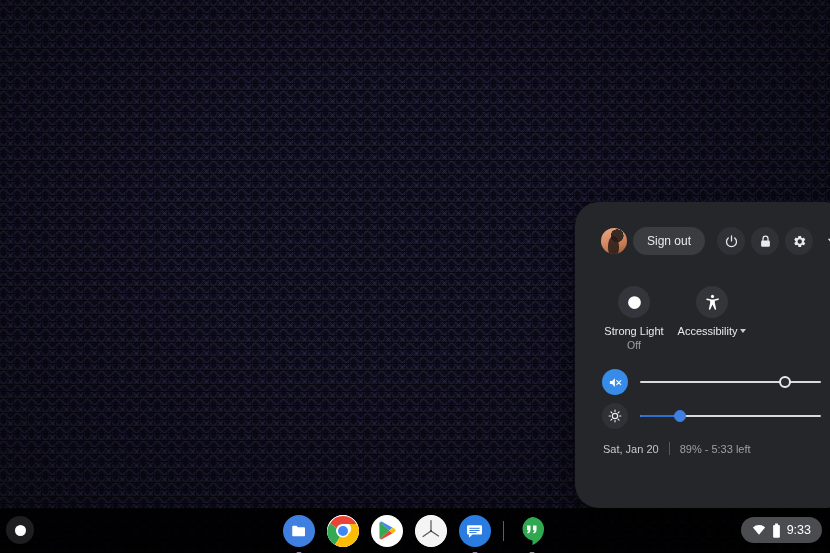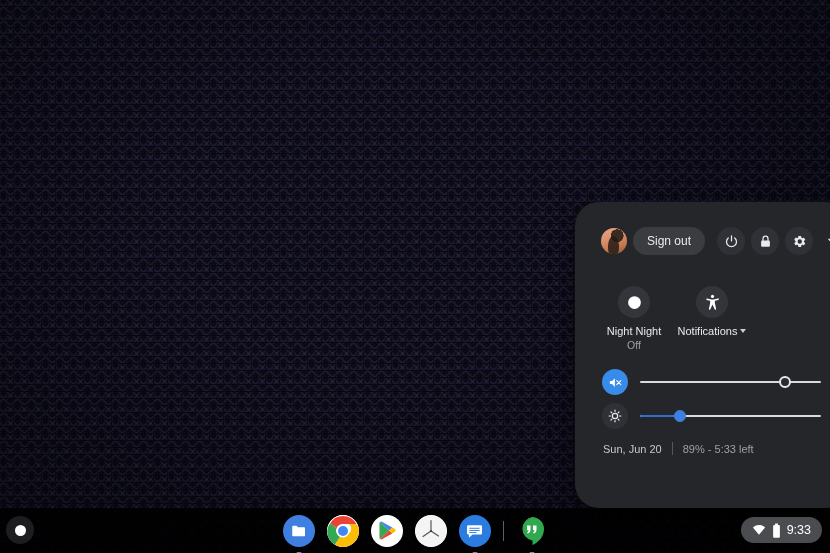--- a/index.html
+++ b/index.html
@@ -372,34 +372,34 @@
 
       <div class="tile">
         <div class="tile-circle inactive">
           <svg width="17" height="17" viewBox="0 0 24 24" fill="#ffffff">
             <path d="M12 2.5 a9.5 9.5 0 0 0 0 19 9.5 9.5 0 0 0 0-19 z M12 4.5 a7.5 7.5 0 0 1 0 15 A7.5 7.5 0 0 1 12 4.5z" opacity="0"></path>
             <circle cx="12" cy="12" r="9"></circle>
             <path d="M12 3 a9 9 0 0 1 0 18 A7 7 0 0 0 12 3z" fill="#34353a"></path>
           </svg>
         </div>
         <div class="tile-label">
-          <span>Night Night</span>
+          <span>Strong Light</span>
         </div>
         <div class="tile-sub">Off</div>
       </div>
 
       <div class="tile">
         <div class="tile-circle inactive">
           <svg width="19" height="19" viewBox="0 0 24 24" fill="#ffffff">
             <circle cx="12" cy="4.3" r="2"></circle>
             <path d="M20 7.5 a1 1 0 0 1-.7 1.2l-4.3 1.1v3.2l1.6 7.1a1 1 0 0 1-1.9.5l-2.7-6-2.7 6a1 1 0 0 1-1.9-.5l1.6-7.1v-3.2L4.7 8.7a1 1 0 0 1 .5-1.9l5.2 1.3h3.2l5.2-1.3a1 1 0 0 1 1.2.7z"></path>
           </svg>
         </div>
         <div class="tile-label">
-          <span>Notifications</span>
+          <span>Accessibility</span>
           <span class="caret"></span>
         </div>
         <div class="tile-sub"></div>
       </div>
 
       <div class="tile"></div>
     </div>
 
     <div class="slider-row" style="margin-top:14px;">
       <div class="slider-icon blue">
@@ -424,21 +424,21 @@
         </svg>
       </div>
       <div class="slider-track">
         <div class="rail"></div>
         <div class="fill" style="width:22%"></div>
         <div class="thumb solid" style="left:22%"></div>
       </div>
     </div>
 
     <div class="tray-bottom">
-      <span>Sun, Jun 20</span>
+      <span>Sat, Jan 20</span>
       <span class="tray-sep"></span>
       <span class="battery-text">89% - 5:33 left</span>
     </div>
   </div>
 
   <div id="shelf">
 
     <div id="launcher">
       <div class="dot"></div>
     </div>

